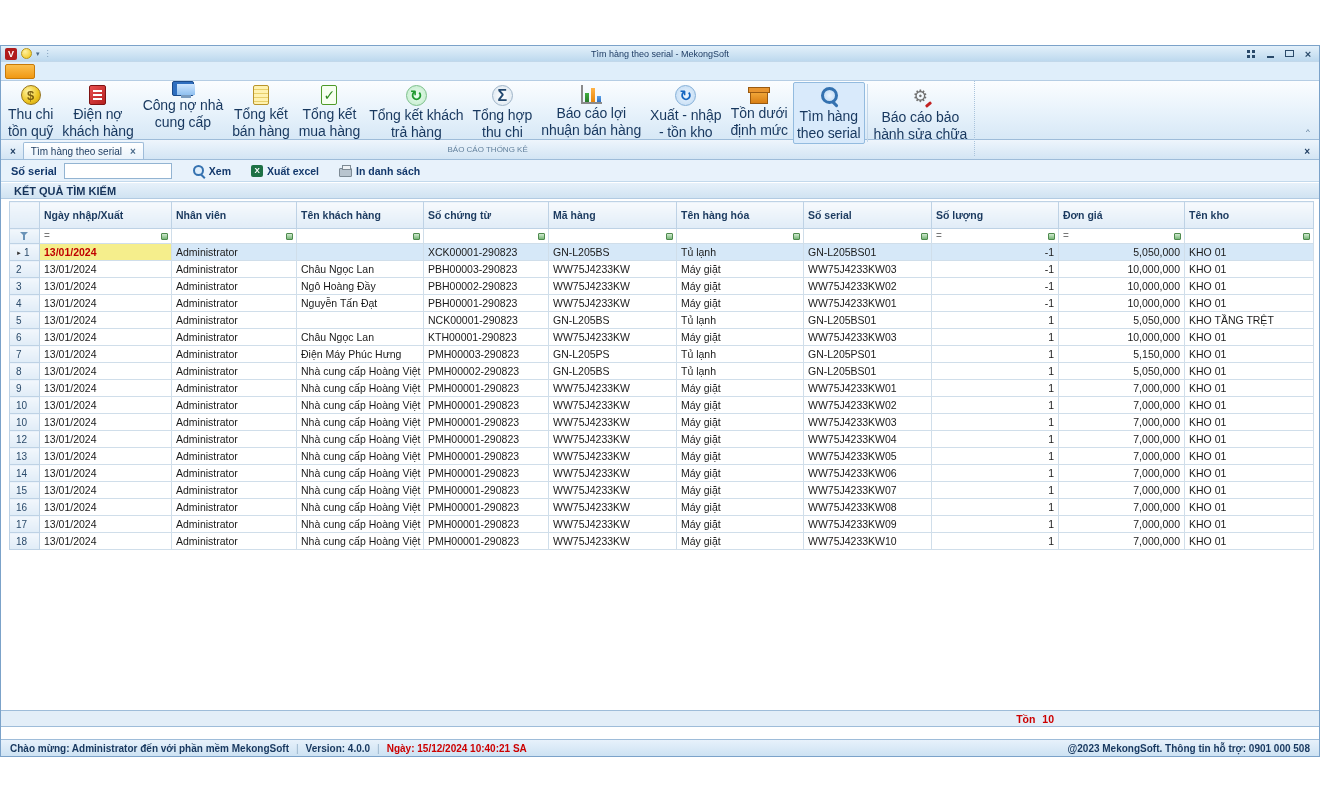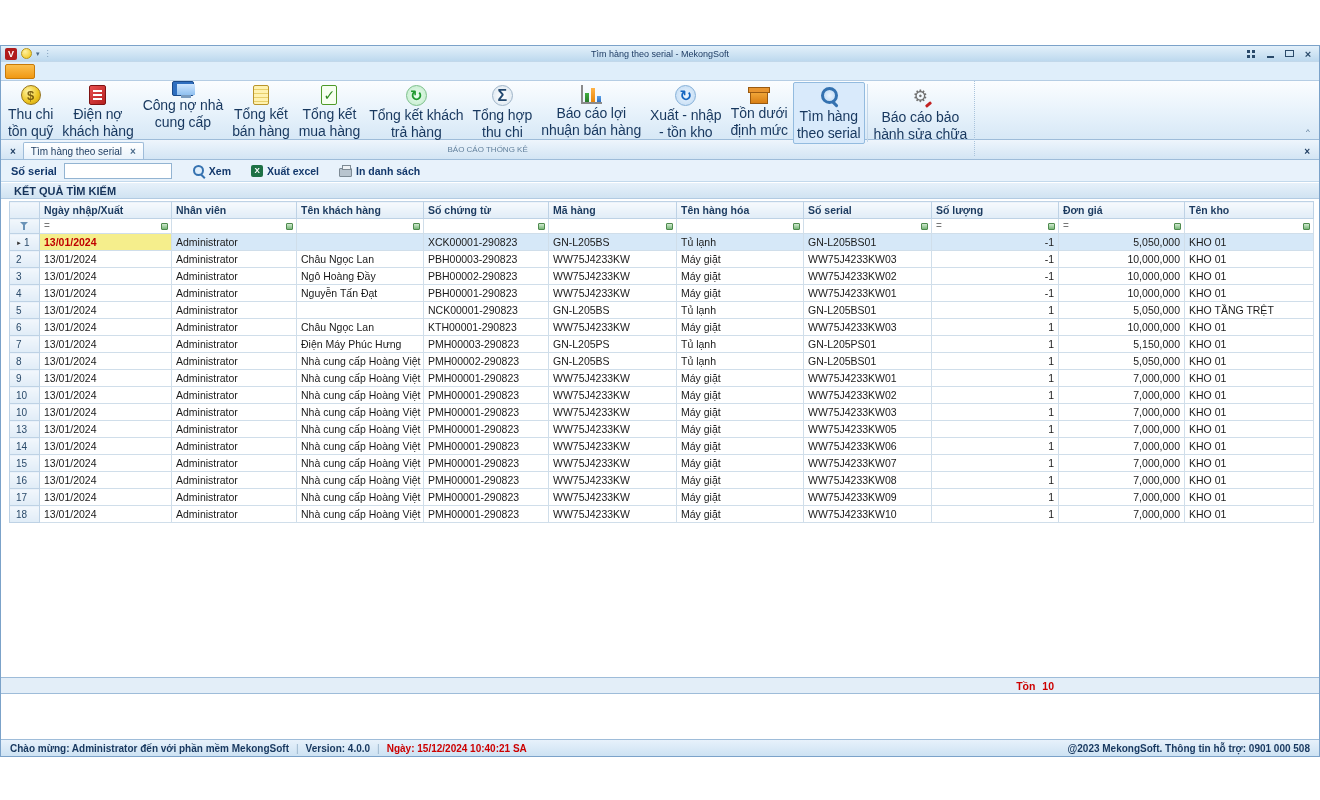--- a/index.html
+++ b/index.html
@@ -128,21 +128,21 @@
 
   
   .resultsheader { height:17px; flex:0 0 17px; background:linear-gradient(#e7f1fa,#d0e3f2);
     border-top:1px solid #ffffff; border-bottom:1px solid #b2cbe2; display:flex; align-items:center;
     padding:0 13px; font-size:11px; font-weight:bold; color:#15335a;}
 
   
   .gridwrap { flex:1 1 auto; background:#fff; padding:2px 8px 0; overflow:hidden;}
   table.grid { border-collapse:collapse; table-layout:fixed; width:1304px; font-size:10.5px; color:#1a1a1a;}
   .grid th, .grid td { border:1px solid #d0deea; overflow:hidden; white-space:nowrap;}
-  .hrow th { height:17px; background:linear-gradient(#f7fafd,#e0ecf7); border-color:#bed2e5;
+  .hrow th { height:27px; background:linear-gradient(#f7fafd,#e0ecf7); border-color:#bed2e5;
     color:#1b3a5f; font-weight:bold; text-align:left; padding:0 4px; font-size:10.5px;}
   .hrow th.ind, .frow td.ind, .drow td.ind { background:linear-gradient(#f2f7fc,#e0ecf7); border-color:#bed2e5;}
   .frow td { height:15px; background:#fff; position:relative;}
   .frow td.ind { text-align:center; }
   .funnel { position:relative; display:inline-block; width:9px; height:9px; margin-top:3px;}
   .funnel::before { content:""; position:absolute; left:0; top:0; border-left:4px solid transparent;
     border-right:4px solid transparent; border-top:4px solid #6a93b8;}
   .funnel::after { content:""; position:absolute; left:3px; top:3px; width:2px; height:5px; background:#6a93b8;}
   .feq { position:absolute; left:4px; top:1px; color:#777; font-size:10px;}
   .fcond { position:absolute; right:3px; top:4px; width:7px; height:7px; border-radius:1px;
@@ -157,21 +157,21 @@
 
   
   .footerrow { height:17px; flex:0 0 17px; background:#e3eef8; border-top:1px solid #9ebcd9;
     border-bottom:1px solid #9ebcd9; display:flex; align-items:center;}
   .footerinner { width:1057px; text-align:right; padding-right:4px; font-size:10.5px;
     font-weight:bold; color:#cc0000;}
   .footerinner span { margin-left:4px; }
   .gapbar { height:12px; flex:0 0 12px; background:#fff; }
   .statusbar { height:17px; flex:0 0 17px; background:linear-gradient(#e7f1fb,#cde2f3);
     border-top:1px solid #9ebcd9; display:flex; align-items:center; justify-content:space-between;
-    padding:0 9px; font-size:10px; font-weight:bold; color:#17375e;margin-top:33px;}
+    padding:0 9px; font-size:10px; font-weight:bold; color:#17375e;}
   .sb-left { display:flex; align-items:center; gap:7px;}
   .sb-sep { color:#94afc7; font-weight:normal;}
   .sb-item.red { color:#cc0000; }
 </style>
 </head>
 <body>
 
 <div class="window">
 
   <div class="titlebar">
@@ -514,20 +514,33 @@
             <td>Nhà cung cấp Hoàng Việt</td>
             <td>PMH00001-290823</td>
             <td>WW75J4233KW</td>
             <td>Máy giặt</td>
             <td>WW75J4233KW03</td>
             <td class="num">1</td>
             <td class="num">7,000,000</td>
             <td>KHO 01</td>
           </tr>
           <tr class="drow">
+            <td class="ind">12</td>
+            <td>13/01/2024</td>
+            <td>Administrator</td>
+            <td>Nhà cung cấp Hoàng Việt</td>
+            <td>PMH00001-290823</td>
+            <td>WW75J4233KW</td>
+            <td>Máy giặt</td>
+            <td>WW75J4233KW04</td>
+            <td class="num">1</td>
+            <td class="num">7,000,000</td>
+            <td>KHO 01</td>
+          </tr>
+          <tr class="drow">
             <td class="ind">13</td>
             <td>13/01/2024</td>
             <td>Administrator</td>
             <td>Nhà cung cấp Hoàng Việt</td>
             <td>PMH00001-290823</td>
             <td>WW75J4233KW</td>
             <td>Máy giặt</td>
             <td>WW75J4233KW05</td>
             <td class="num">1</td>
             <td class="num">7,000,000</td>

